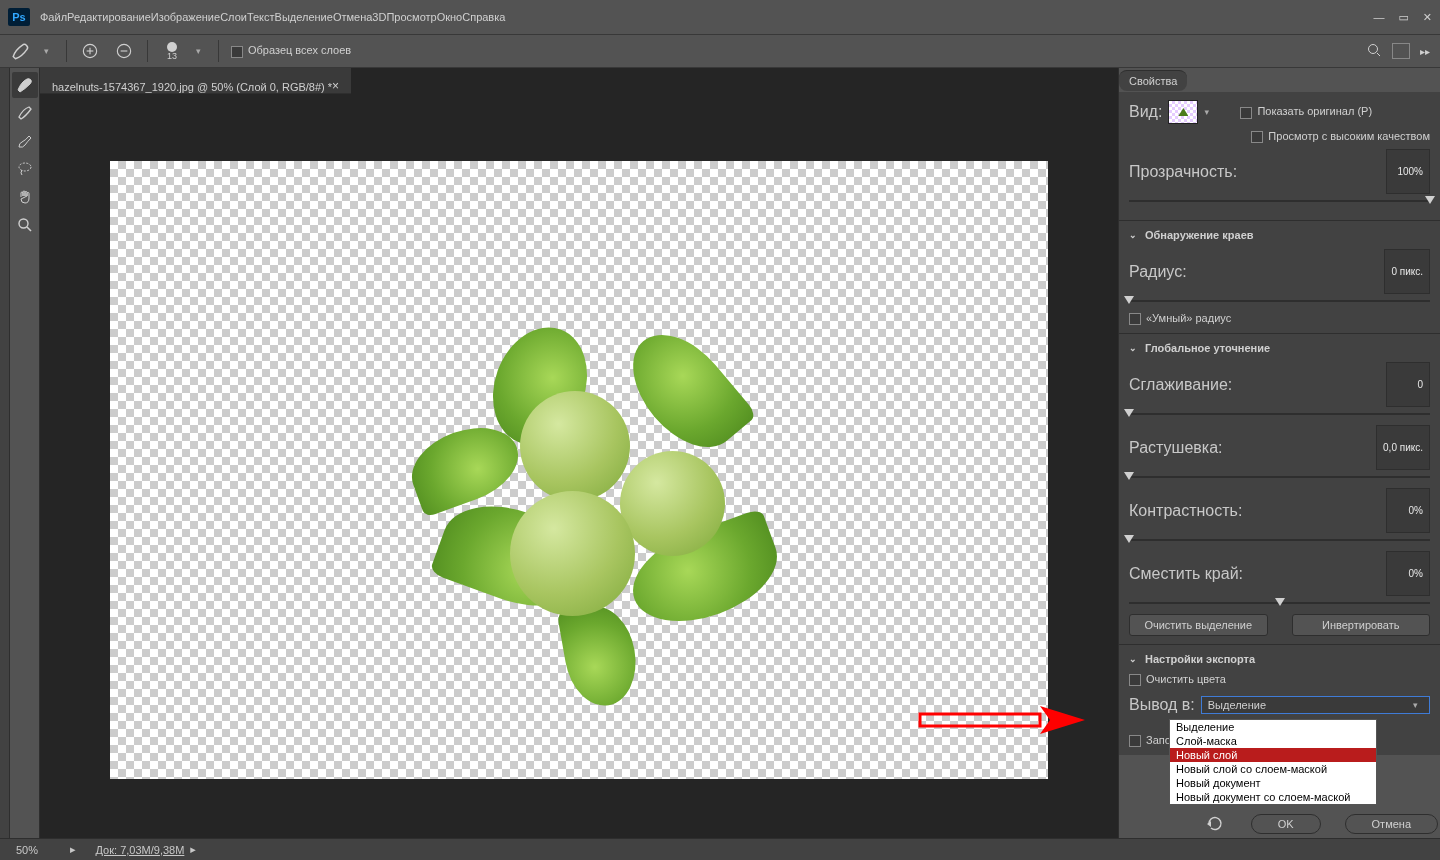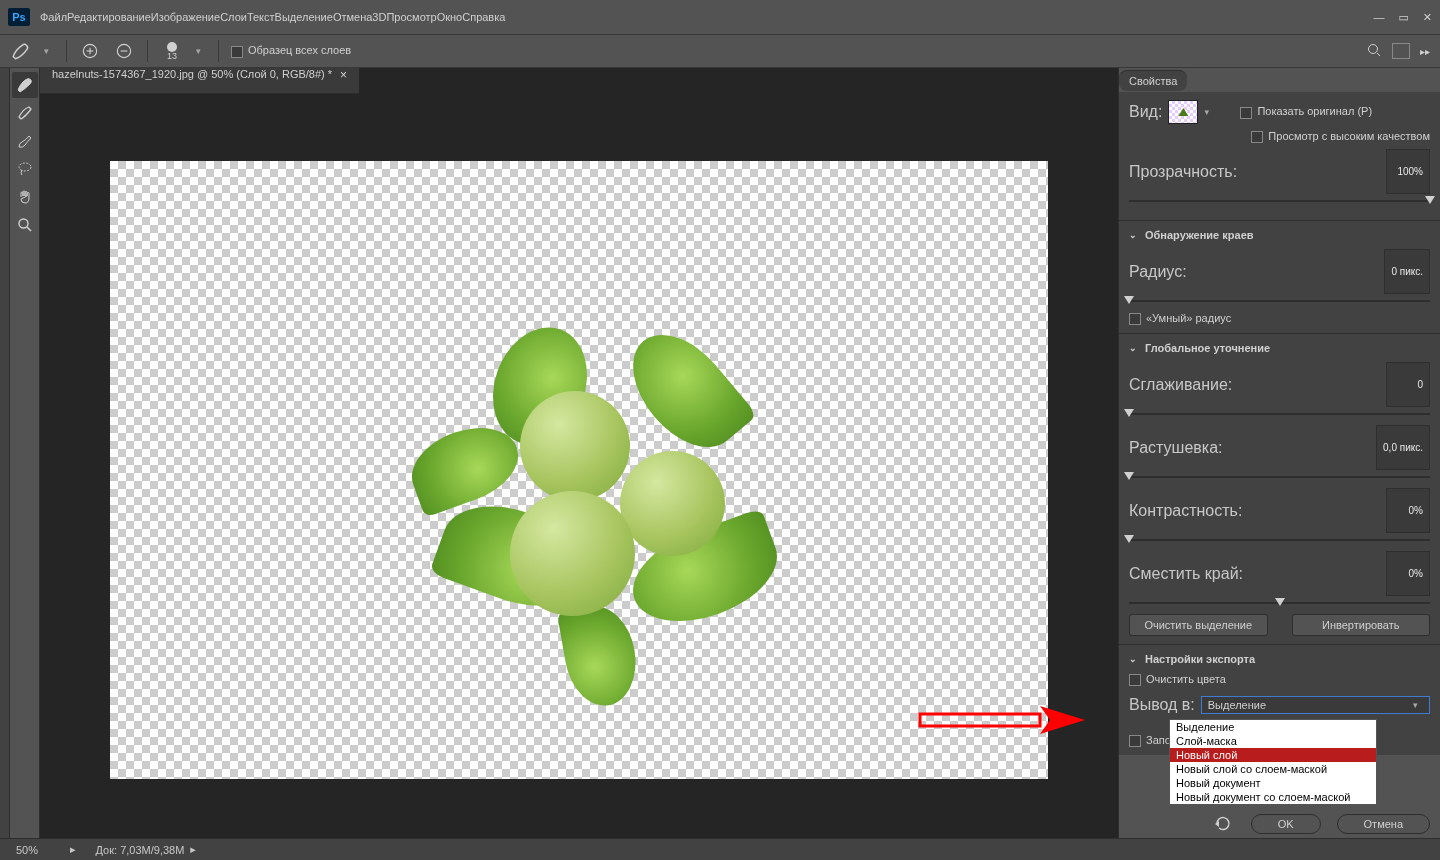--- a/index.html
+++ b/index.html
@@ -19,21 +19,21 @@
 .chk { width: 12px; height: 12px; border: 1px solid #888; background: #3a3a3a; display: inline-block; vertical-align: middle; margin-right: 5px; }
 .opt-right { position: absolute; right: 10px; display: flex; gap: 10px; align-items: center; }
 .workspace-dd { width: 18px; height: 16px; border: 1px solid #888; }
 .main { display: flex; height: calc(100% - 60px - 22px); }
 .toolstrip-narrow { width: 10px; background: #424242; border-right: 1px solid #2e2e2e; }
 .toolbar { width: 30px; background: #535353; border-right: 1px solid #2e2e2e; display: flex; flex-direction: column; align-items: center; padding-top: 4px; gap: 2px; }
 .tool { width: 26px; height: 26px; display: flex; align-items: center; justify-content: center; border-radius: 2px; }
 .tool.active { background: #3a3a3a; }
 .tool svg { width: 18px; height: 18px; fill: #d0d0d0; stroke: #d0d0d0; }
 .canvas-area { flex: 1; background: #252525; display: flex; flex-direction: column; }
-.doc-tab { height: 26px; background: #3a3a3a; display: flex; align-items: flex-start; padding: 0 12px; width: fit-content; gap: 8px; border-bottom: 1px solid #2e2e2e; }
+.doc-tab { height: 26px; background: #3a3a3a; display: flex; align-items: flex-end; padding: 0 12px; width: fit-content; border-bottom: 1px solid #2e2e2e; }
 .doc-tab .close { font-size: 12px; }
 .canvas-scroll { flex: 1; display: flex; align-items: center; justify-content: center; position: relative; }
 .canvas { width: 938px; height: 618px; position: relative; background: repeating-conic-gradient(#ccc 0% 25%, #fff 0% 50%) 0 0 / 16px 16px; }
 .hazelnut { position: absolute; left: 290px; top: 130px; width: 400px; height: 400px; }
 .leaf { position: absolute; background: radial-gradient(circle at 40% 40%, #a8d858, #6ba82e 60%, #4e8a1e); border-radius: 50% 10% 50% 50%; }
 .nut { position: absolute; background: radial-gradient(circle at 35% 30%, #d5e8a0, #a8c560 55%, #7da83a); border-radius: 50%; }
 .right-panels { width: 322px; background: #535353; border-left: 1px solid #2e2e2e; display: flex; flex-direction: column; overflow: hidden; }
 .panel-tab { height: 24px; display: flex; align-items: center; }
 .panel-tab .tab-active { background: #424242; padding: 4px 10px; border-top: 1px solid #2e2e2e; border-radius: 8px; }
 .panel-body { background: #424242; padding: 8px 10px; flex-shrink: 0; }
@@ -51,22 +51,22 @@
 .slider-track { position: absolute; left: 0; right: 0; top: 4px; height: 2px; background: #2e2e2e; }
 .slider-thumb { position: absolute; top: 0; width: 0; height: 0; border-left: 5px solid transparent; border-right: 5px solid transparent; border-top: 8px solid #d0d0d0; transform: translateX(-5px); }
 .btn-row { display: flex; gap: 24px; margin-top: 4px; }
 .btn { flex: 1; background: #535353; border: 1px solid #2e2e2e; padding: 4px 6px; text-align: center; border-radius: 3px; }
 .select-box { background: #3a3a3a; border: 1px solid #3f7bd6; padding: 2px 6px; display: flex; justify-content: space-between; align-items: center; flex: 1; }
 .dropdown-open { position: absolute; background: #fff; color: #000; border: 1px solid #555; z-index: 50; font-size: 11px; }
 .dropdown-open div { padding: 1px 6px; white-space: nowrap; }
 .dropdown-open .sel { background: #b91c1c; color: #fff; }
 .statusbar { height: 22px; background: #424242; border-top: 1px solid #2e2e2e; display: flex; align-items: center; padding: 0 10px; font-size: 10px; color: #c8c8c8; position: absolute; bottom: 0; left: 0; right: 0; }
 .status-zoom { width: 60px; padding: 0 6px; }
-.status-doc { margin-left: 20px; }
-.footer-btns { position: absolute; bottom: 26px; right: 10px; display: flex; gap: 16px; align-items: center; z-index: 40; }
+.status-doc { margin-left: 20px; text-decoration: underline; }
+.footer-btns { position: absolute; bottom: 26px; right: 2px; display: flex; gap: 24px; align-items: center; z-index: 40; }
 .footer-btn { background: #535353; border: 1px solid #2e2e2e; padding: 3px 26px; border-radius: 12px; }
 .reset-icn { width: 24px; height: 18px; display: flex; align-items: center; justify-content: center; }
 .arrow-annot { position: absolute; left: 920px; top: 706px; z-index: 60; }
 .arrow-annot svg { overflow: visible; }
 </style>
 </head>
 <body>
 
 <div class="titlebar">
   <div class="ps-logo">Ps</div>

